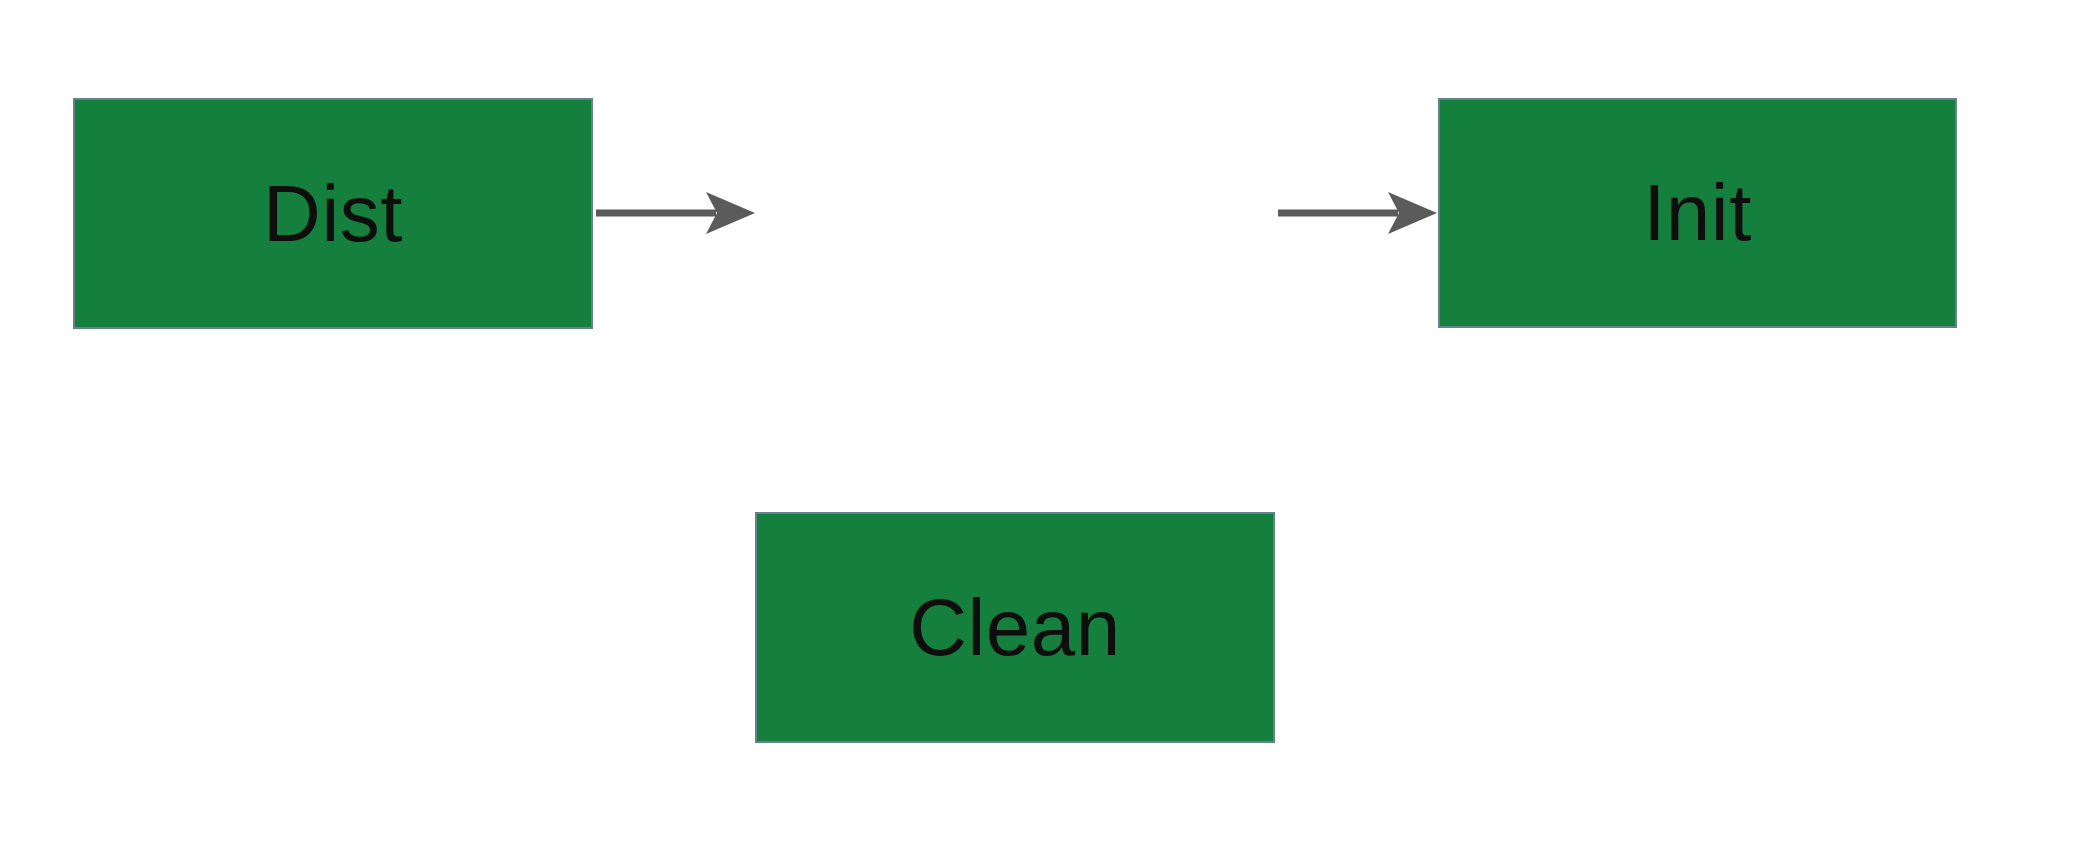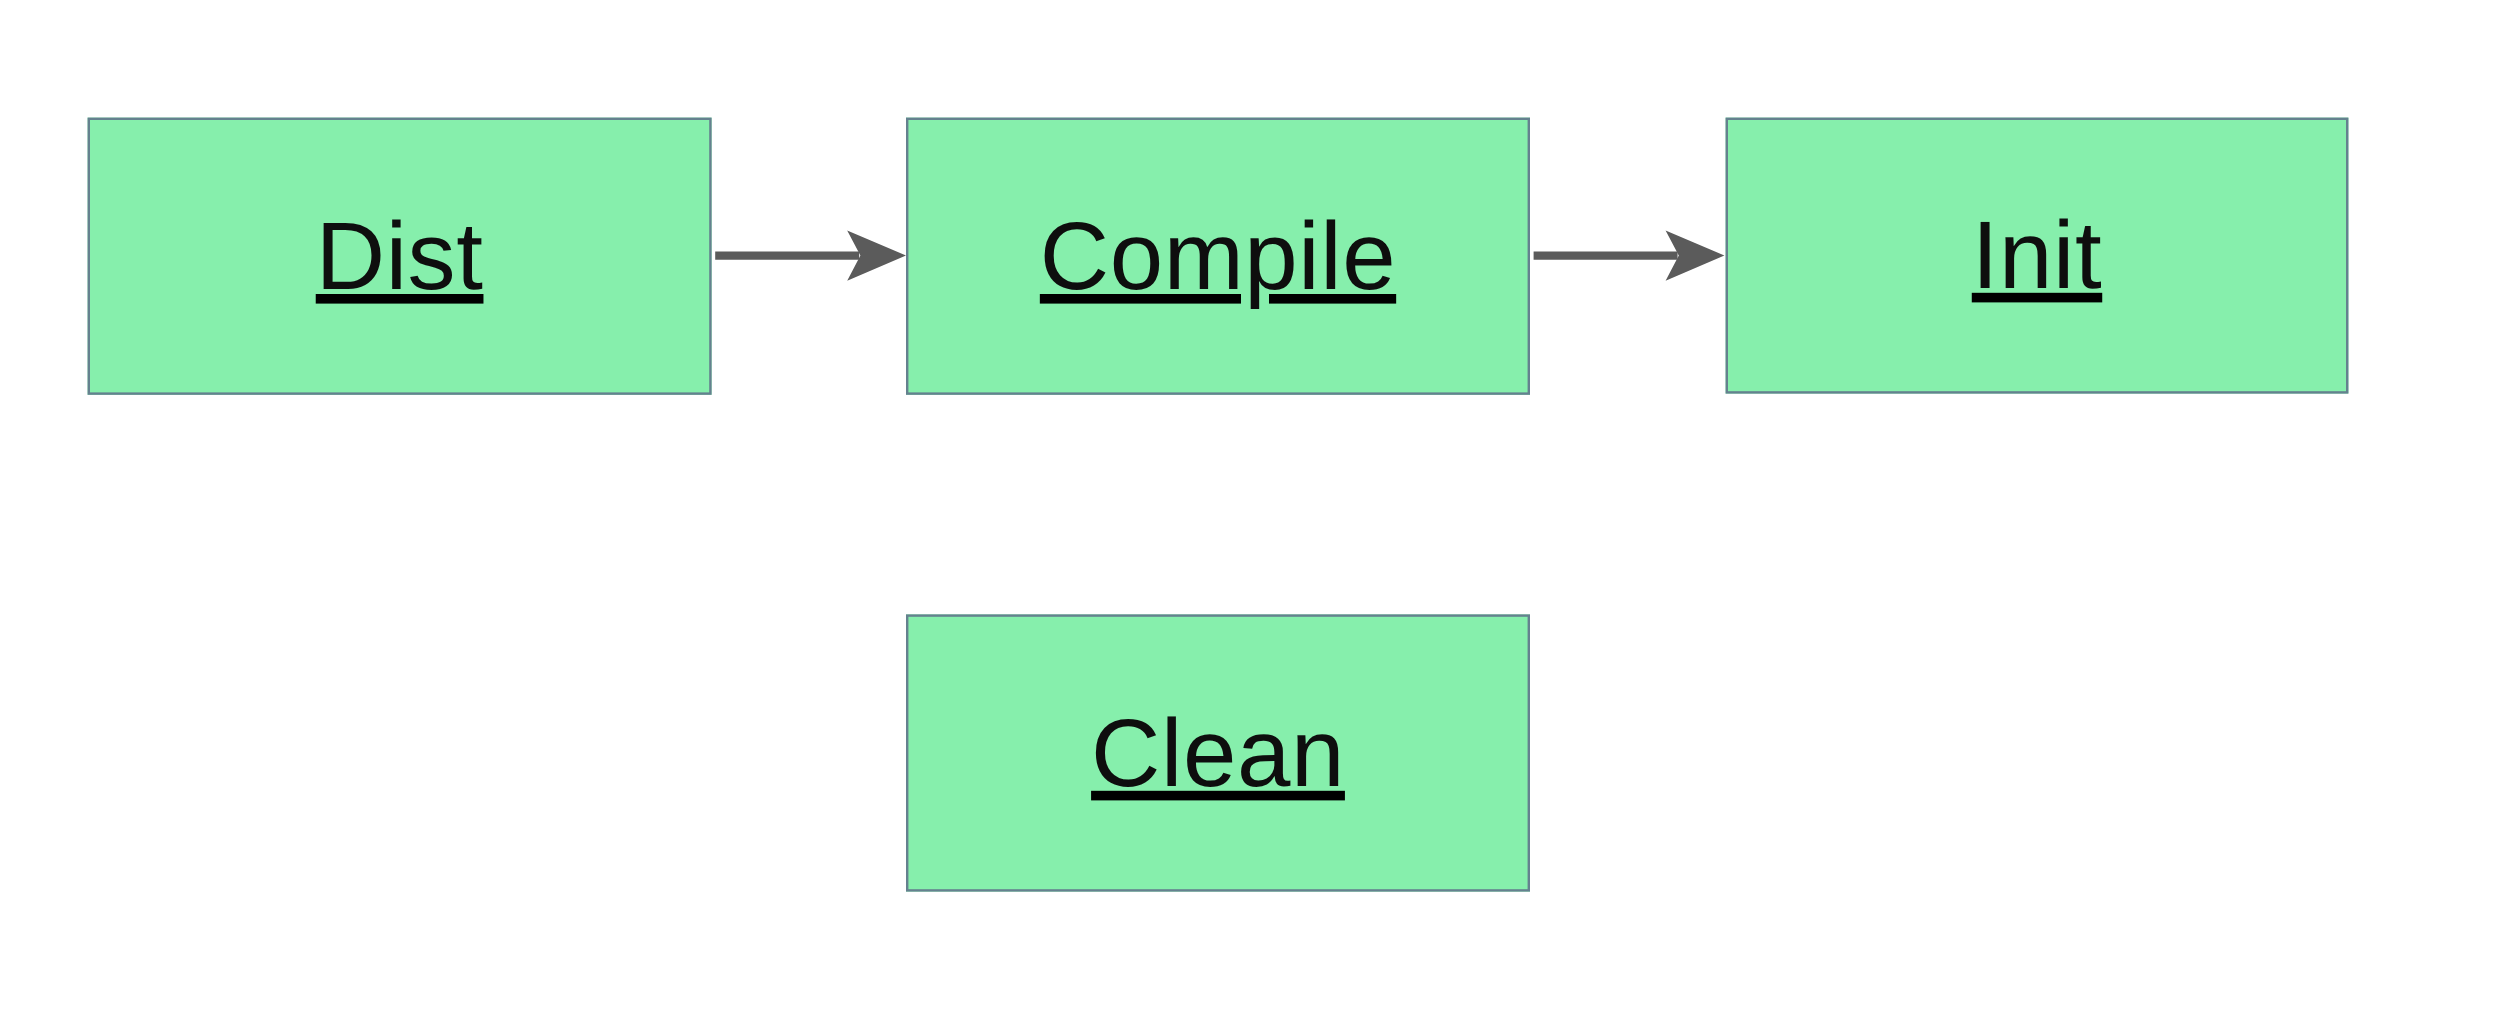--- a/index.html
+++ b/index.html
@@ -17,27 +17,26 @@
   }
   .edges {
     position: absolute;
     left: 0;
     top: 0;
     pointer-events: none;
   }
   .node {
     position: absolute;
     box-sizing: border-box;
-    background: #86efac;
+    background: #15803d;
     border: 2px solid #65818f;
     display: flex;
     align-items: center;
     justify-content: center;
     cursor: default;
-    text-decoration: underline;
   }
   .node-label {
     font-size: 80px;
     line-height: 1;
     color: #0e0e0e;
     letter-spacing: 0.5px;
     white-space: nowrap;
     user-select: none;
   }
   .node-dist    { left: 73px;   top: 98px;  width: 520px; height: 231px; }
@@ -58,23 +57,20 @@
     <g>
       <line x1="1278" y1="213" x2="1398" y2="213" stroke-width="7" stroke="#5b5b5b"></line>
       <path d="M 1437 213 L 1388 192 L 1399 213 L 1388 234 Z" fill="#5b5b5b"></path>
     </g>
   </svg>
 
   <div class="node node-dist">
     <span class="node-label">Dist</span>
   </div>
 
-  <div class="node node-compile">
-    <span class="node-label">Compile</span>
-  </div>
 
   <div class="node node-init">
     <span class="node-label">Init</span>
   </div>
 
   <div class="node node-clean">
     <span class="node-label">Clean</span>
   </div>
 
 </div>

